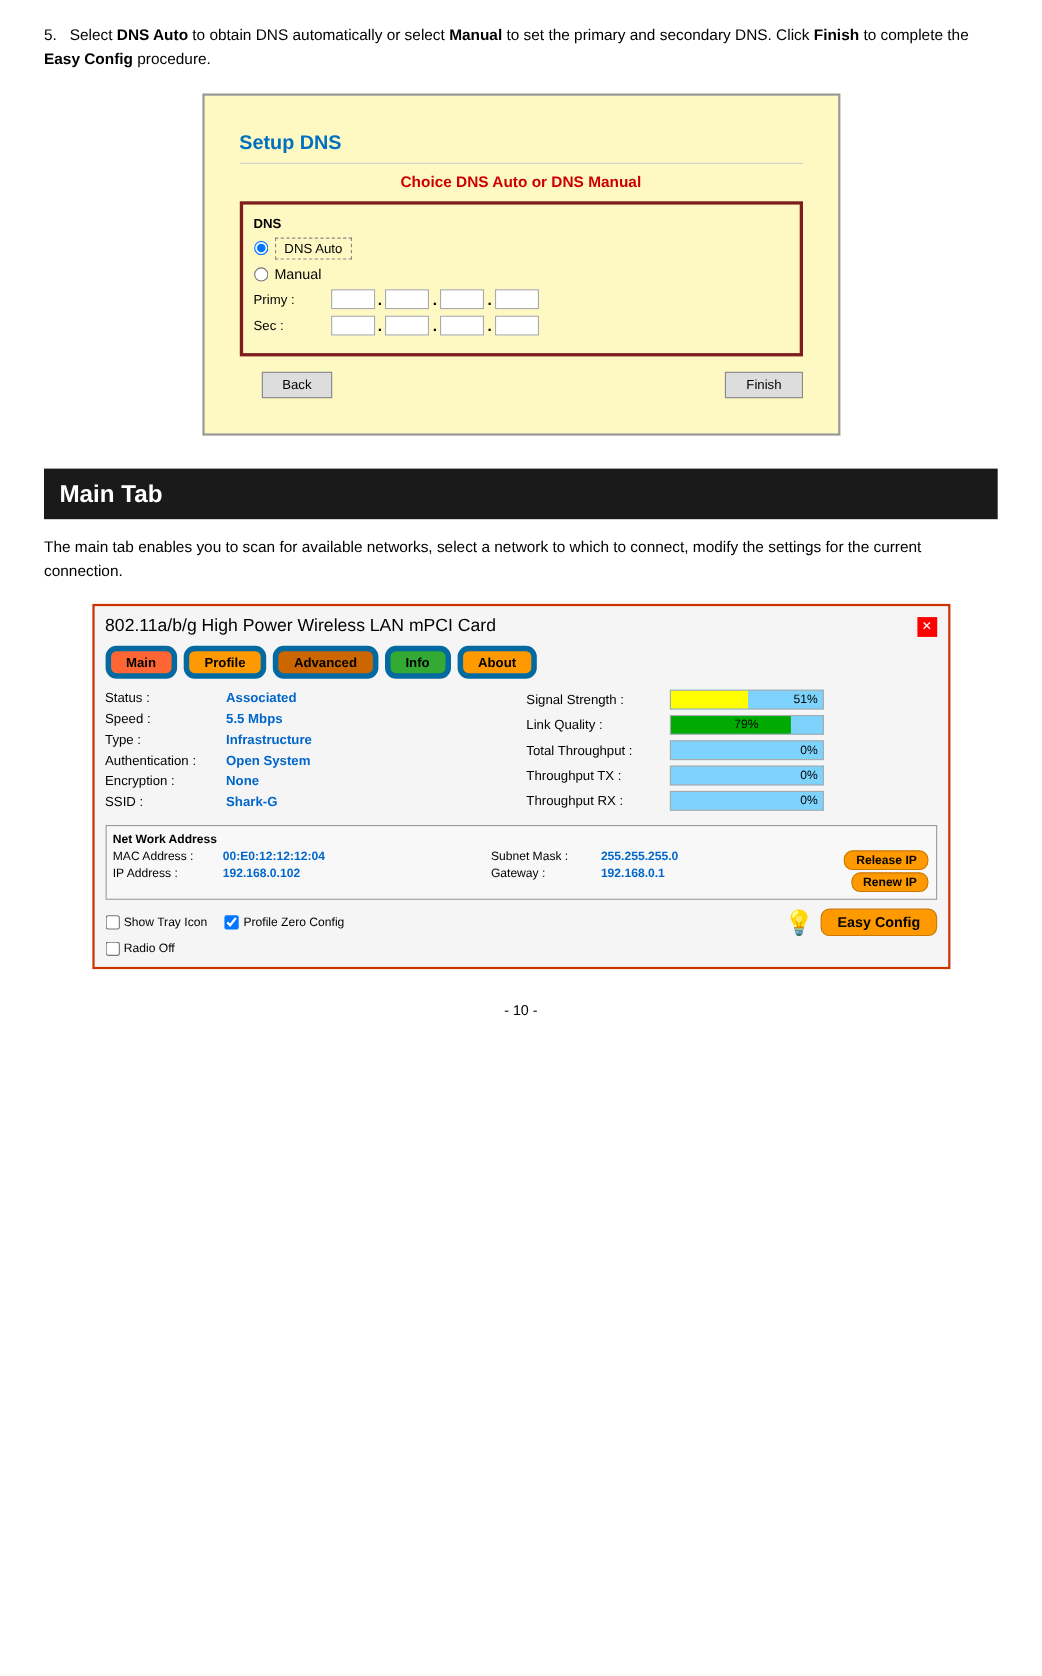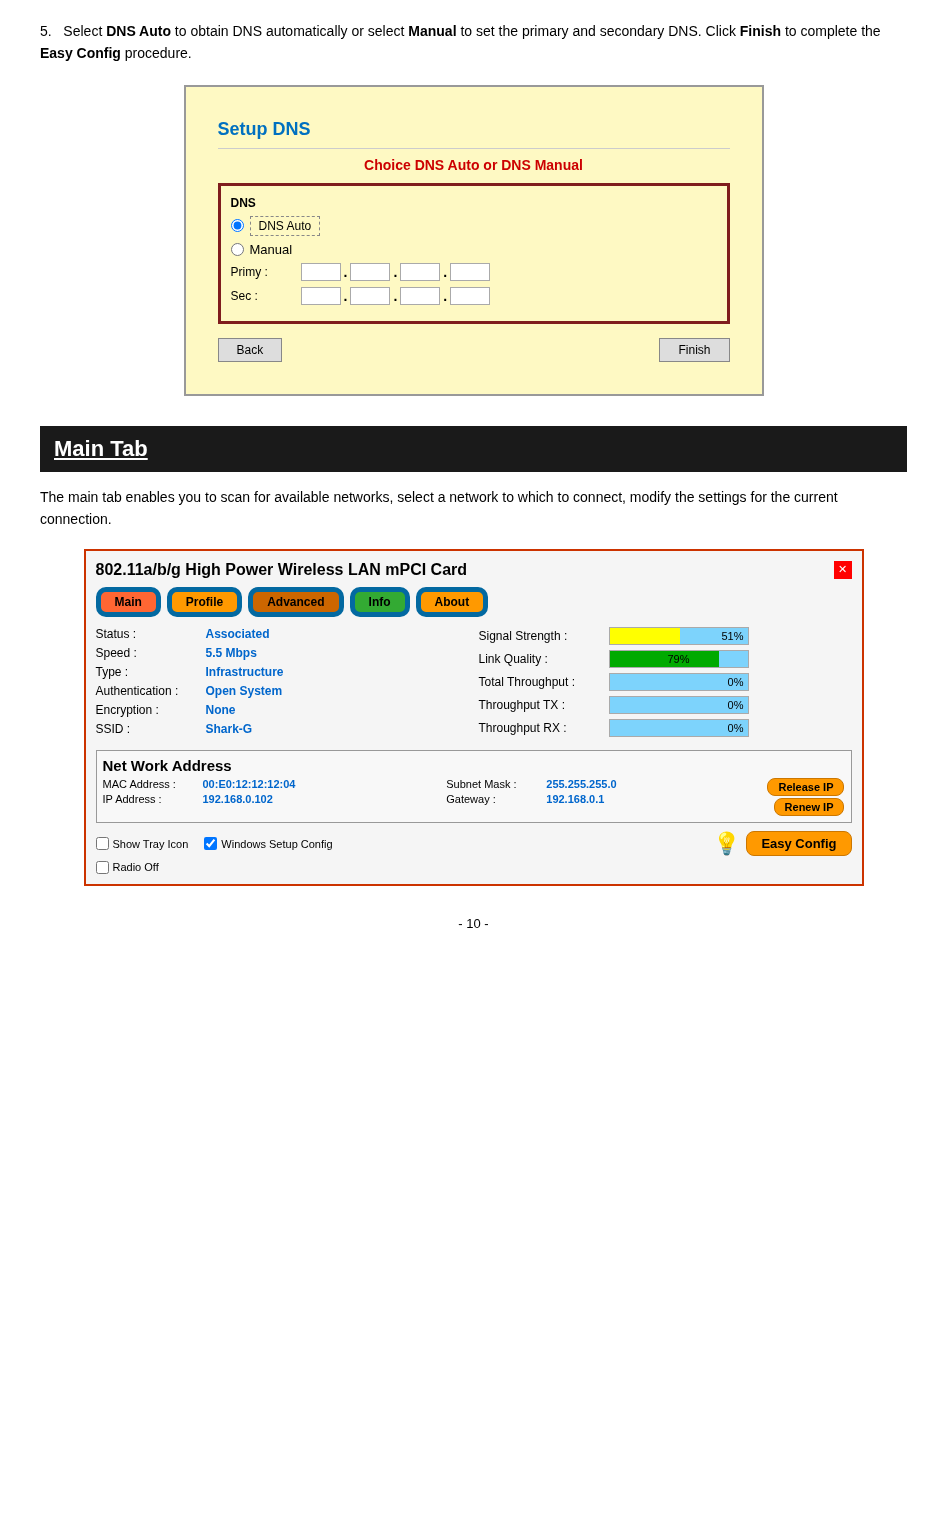--- a/index.html
+++ b/index.html
@@ -90,36 +90,36 @@
       justify-content: space-between;
       margin-top: 10px;
     }
 
     .dns-btn {
       border: 1px solid #888;
       background: #ddd;
       padding: 4px 18px;
       font-size: 12px;
       cursor: pointer;
+      margin-left: 20px;
     }
 
     .field-label {
       width: 70px;
       font-size: 12px;
     }
 
     
     .section-header {
       background: #1a1a1a;
       color: #fff;
       font-size: 22px;
       font-weight: bold;
       padding: 10px 14px;
       margin-bottom: 14px;
-      text-decoration: underline;
     }
 
     .section-desc {
       margin-bottom: 18px;
       line-height: 1.6;
     }
 
     
     .card-ui {
       border: 2px solid #cc3300;
@@ -132,21 +132,21 @@
 
     .card-header {
       display: flex;
       align-items: center;
       justify-content: space-between;
       margin-bottom: 8px;
     }
 
     .card-title {
       font-size: 16px;
-      font-weight: bold;
+      font-weight: normal;
       color: #000;
     }
 
     .close-btn {
       background: red;
       color: white;
       border: none;
       width: 18px;
       height: 18px;
       font-size: 11px;
@@ -264,21 +264,21 @@
     }
 
     .network-box {
       border: 1px solid #999;
       margin-top: 8px;
       padding: 6px;
       background: #f8f8f8;
     }
 
     .network-box-title {
-      font-size: 15px;
+      font-size: 11px;
       font-weight: bold;
       margin-bottom: 4px;
     }
 
     .net-row {
       display: flex;
       align-items: flex-start;
       margin-bottom: 3px;
       font-size: 11px;
     }
@@ -537,21 +537,21 @@
     </div>
   </div>
 
   <div class="bottom-bar">
     <div class="check-item">
       <input type="checkbox" style="">
       <span>Show Tray Icon</span>
     </div>
     <div class="check-item">
       <input type="checkbox" checked="" style="">
-      <span>Windows Setup Config</span>
+      <span>Profile Zero Config</span>
     </div>
     <div class="easy-config">
       <span class="bulb-icon">💡</span>
       <button class="easy-config-btn">Easy Config</button>
     </div>
   </div>
   <div class="check-item" style="margin-top:4px;">
     <input type="checkbox" style="">
     <span>Radio Off</span>
   </div>

